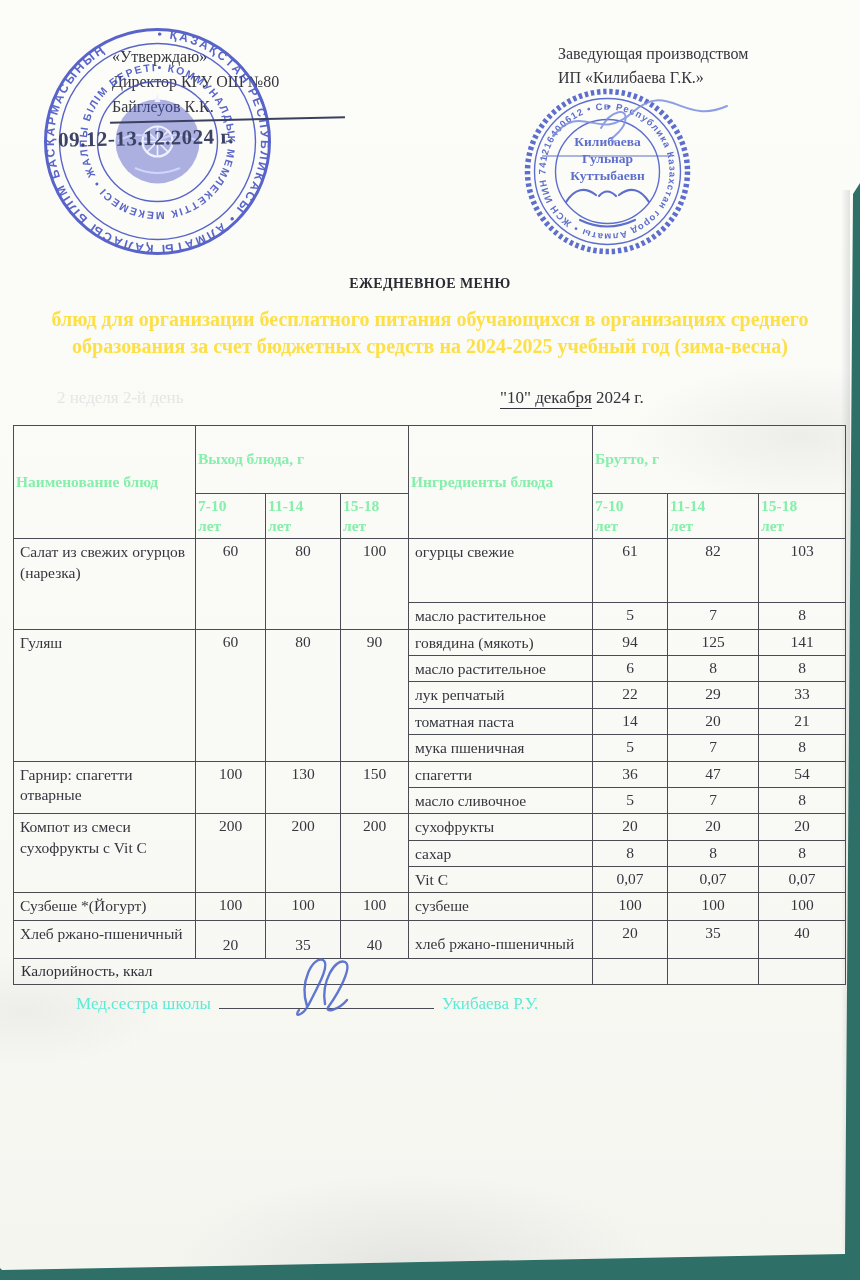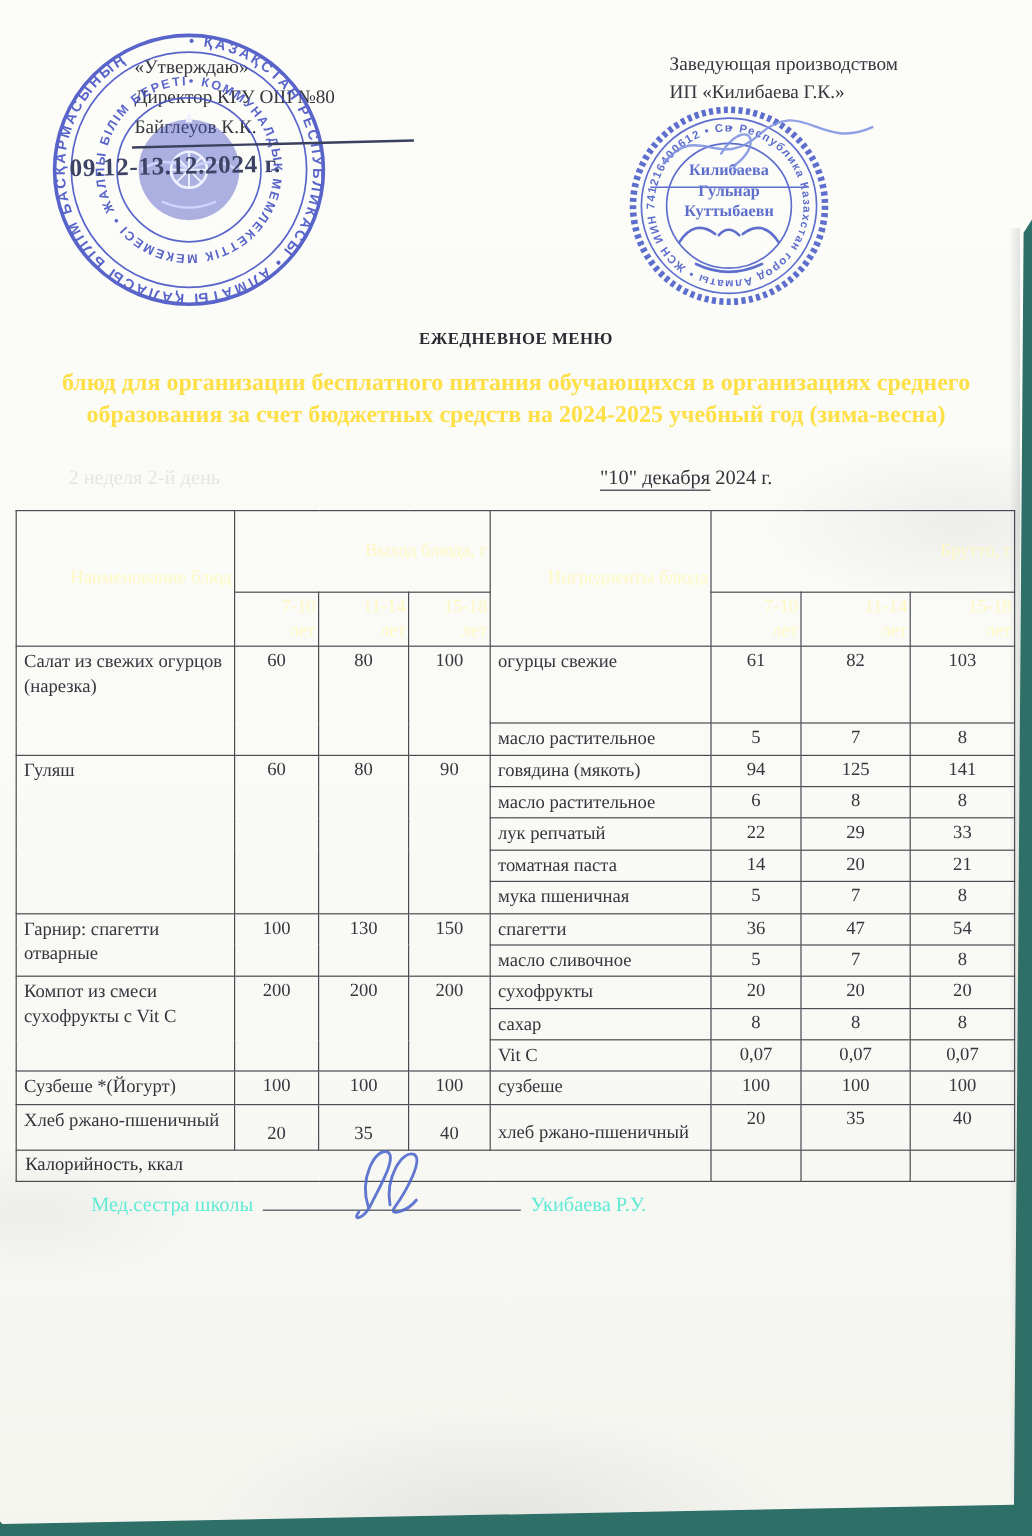--- a/index.html
+++ b/index.html
@@ -31,21 +31,21 @@
   }
   .dir-sigline{left:110px;top:119px;width:235px;height:2px;background:#3a415f;transform:rotate(-1.4deg);}
   .doc-title{left:40px;top:276px;width:780px;text-align:center;font-size:14px;font-weight:bold;color:#2b2c33;letter-spacing:.4px;}
   .doc-subtitle{left:50px;top:306px;width:760px;text-align:center;font-size:20px;font-weight:bold;color:#fde047;line-height:27px;}
   .week-label{left:57px;top:388px;font-size:17px;font-weight:normal;color:#e5e5e5;text-align:center;}
   .date-line{left:500px;top:388px;font-size:17px;color:#33343c;}
   .date-underlined{border-bottom:1.4px solid #33343c;padding-bottom:1px;}
   .tablewrap{left:13px;top:425px;}
   table{border-collapse:collapse;table-layout:fixed;width:832px;background:transparent;}
   th,td{border:1.3px solid #4b4b53;vertical-align:top;overflow:hidden;}
-  th{font-size:15.5px;font-weight:normal;text-align:right;vertical-align:middle;color:#fef9c3;line-height:1.3;padding:2px;}
+  th{font-size:15.5px;font-weight:bold;text-align:left;vertical-align:middle;color:#86efac;line-height:1.3;padding:2px;}
   td{font-size:15.5px;padding:2px 3px;color:#35363e;}
   td.num{text-align:center;padding-top:3px;}
   td.dish{padding:3px 6px;line-height:1.32;}
   td.ing{padding:3px 6px;line-height:1.25;}
   td.vb{vertical-align:bottom;padding-bottom:4px;}
   td.cal{font-weight:normal;padding:3px 7px;color:#2f3038;}
   .agewrap{display:inline-block;width:46px;line-height:1.3;}
   .nurse-line{left:76px;top:994px;font-size:17px;color:#5eead4;}
   .nurse-underline{display:inline-block;width:215px;border-bottom:1.4px solid #4a4b54;height:14px;margin:0 8px;}
   svg{display:block;}

